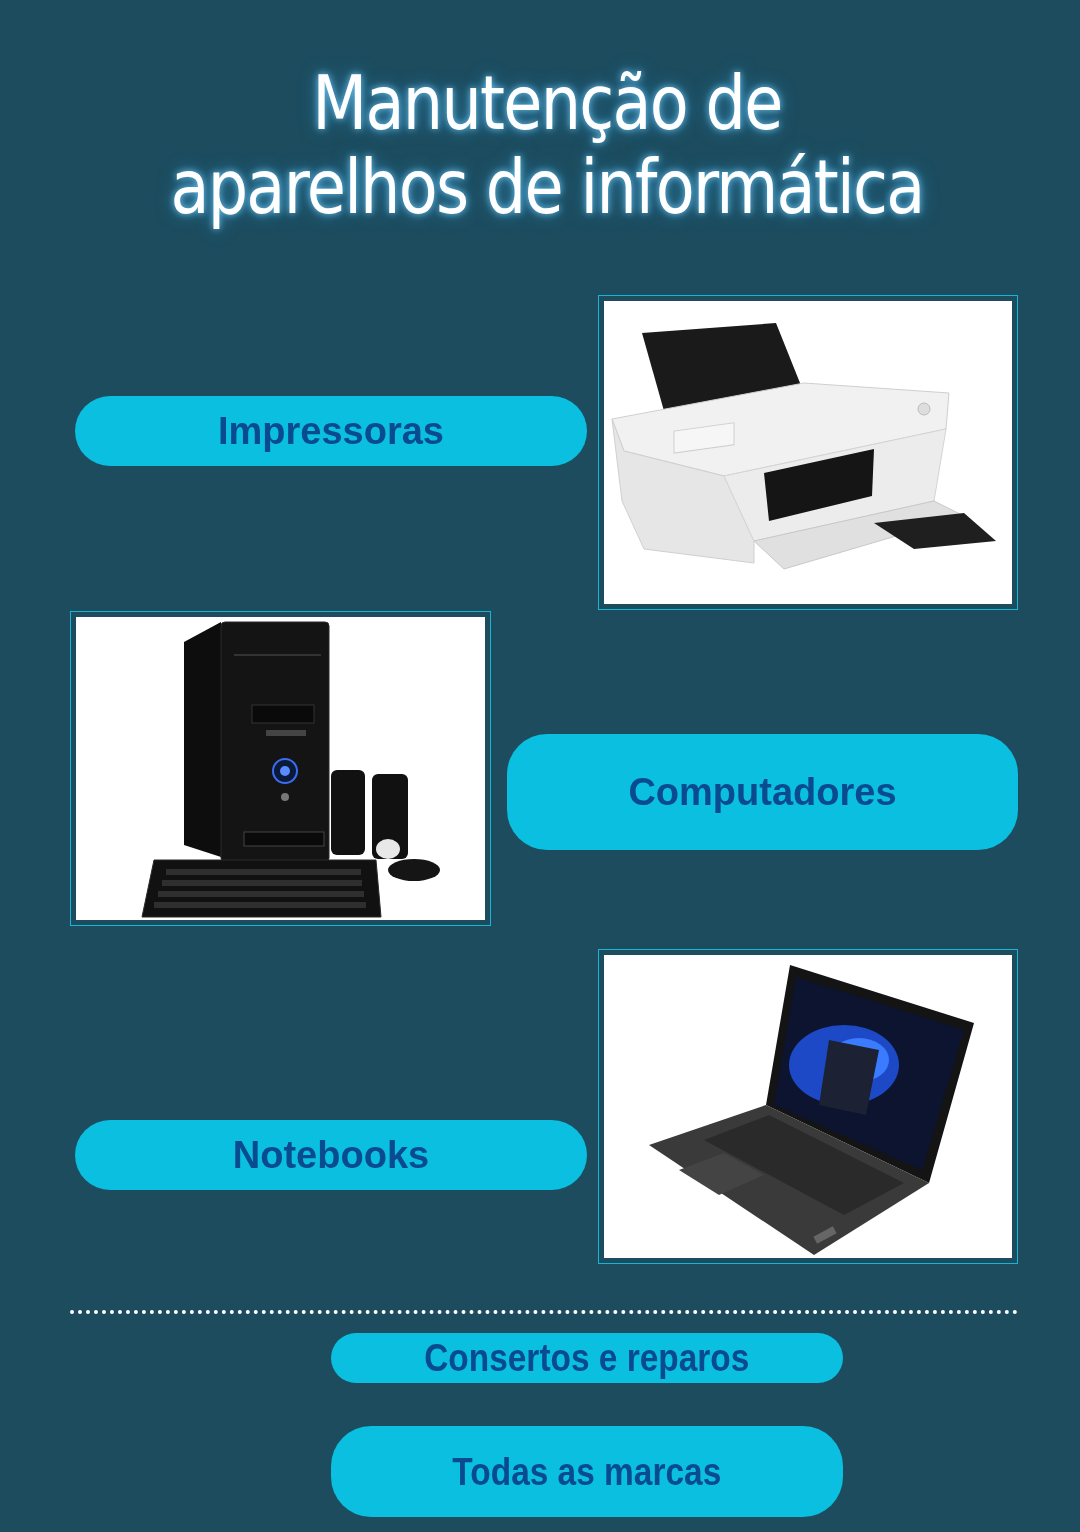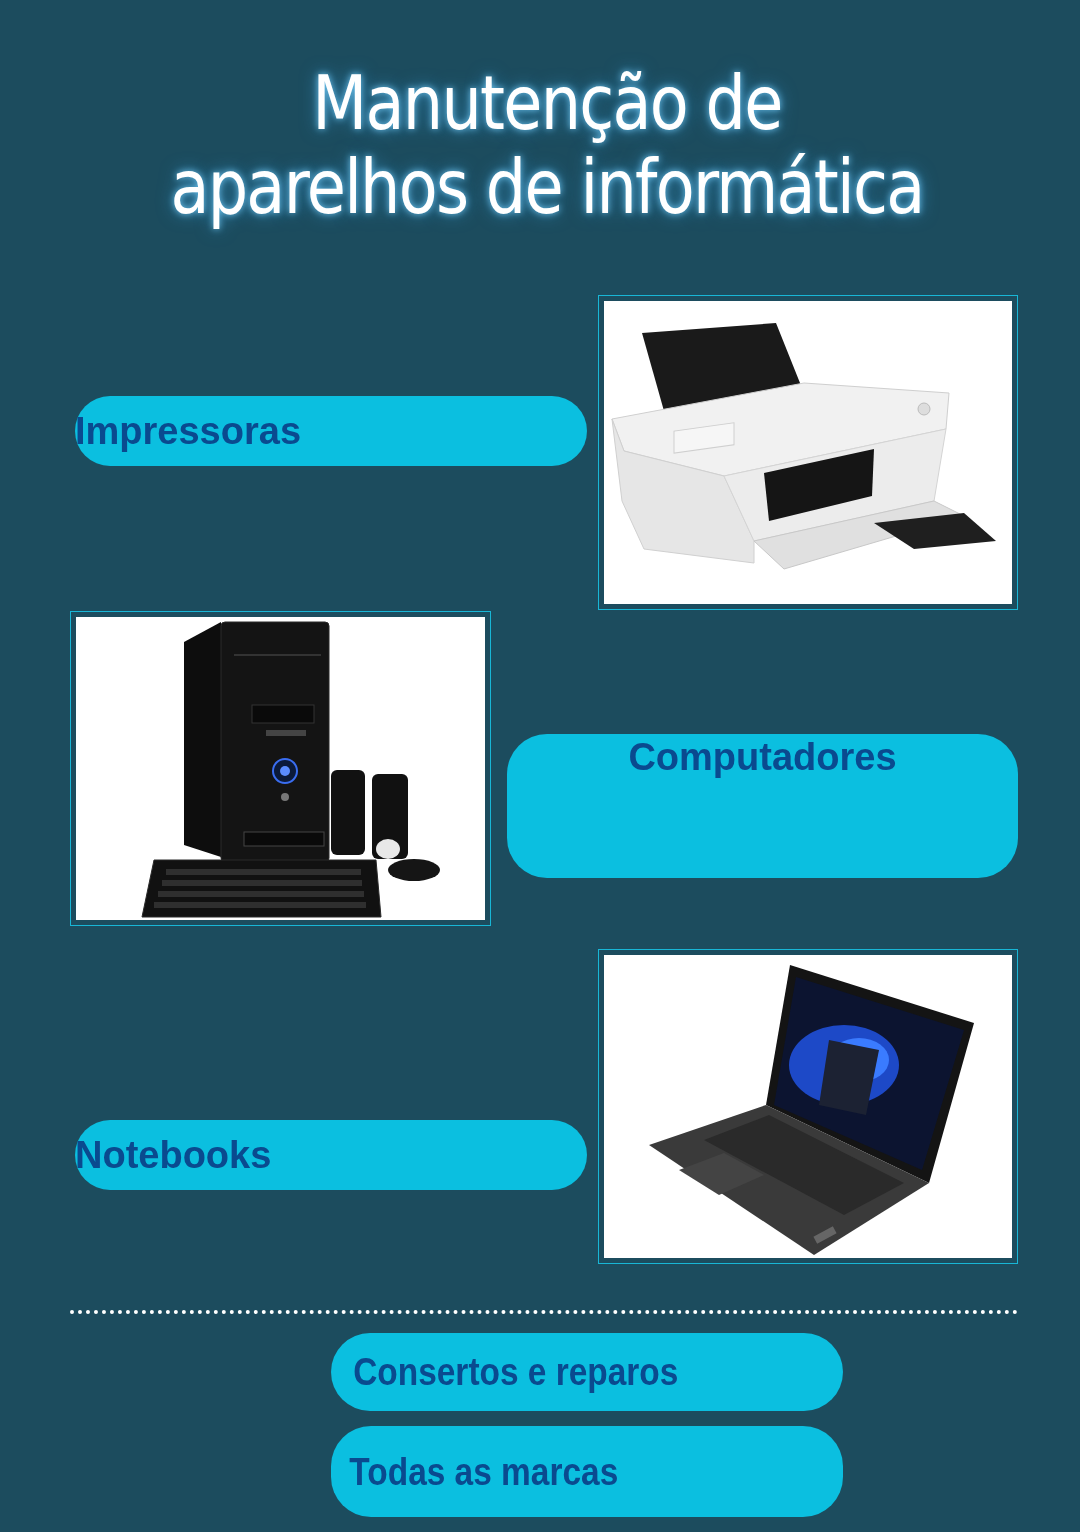--- a/index.html
+++ b/index.html
@@ -11,21 +11,21 @@
   .title {
     position:absolute; left:12px; top:40px; width:1080px; text-align:center;
     color:#ffffff; font-family:"DejaVu Sans", sans-serif;
     font-weight:normal; letter-spacing:-2px;
     text-shadow:0 0 8px rgba(120,210,255,0.9), 0 0 18px rgba(60,170,240,0.6);
   }
   .title .l1 { display:block; font-size:74px; line-height:84px; transform:scaleX(0.86); margin-left:-10px; }
   .title .l2 { display:block; font-size:74px; line-height:84px; transform:scaleX(0.86); margin-left:-10px; }
   .pill {
     position:absolute; background:#0bbfe0; border-radius:40px;
-    display:flex; align-items:center; justify-content:flex-start; text-align:center;
+    display:flex; align-items:center; justify-content:center; text-align:center;
     color:#0a4a8f; font-weight:bold; font-size:38px; line-height:46px;
   }
   .pill.narrow span { display:inline-block; transform:scaleX(0.88); }
   .frame {
     position:absolute; border:1px solid #18b6d6; padding:5px; box-sizing:border-box;
   }
   .frame .inner { width:100%; height:100%; background:#ffffff; position:relative; overflow:hidden; }
   .frame svg { width:100%; height:100%; display:block; }
   .divider {
     position:absolute; left:70px; top:1310px; width:948px; height:0;
@@ -89,21 +89,21 @@
       <polygon points="78,243 300,243 305,300 66,300" fill="#111" stroke="#2a2a2a"></polygon>
       <g fill="#2f2f2f">
         <rect x="90" y="252" width="195" height="6"></rect>
         <rect x="86" y="263" width="200" height="6"></rect>
         <rect x="82" y="274" width="206" height="6"></rect>
         <rect x="78" y="285" width="212" height="6"></rect>
       </g>
     </svg>
   </div>
 </div>
-<div class="pill" style="left:507px; top:734px; width:511px; height:144px; flex-direction:column;">
+<div class="pill" style="left:507px; top:734px; width:511px; height:116px; flex-direction:column;">
   <span>Computadores</span>
 </div>
 
 <div class="frame" style="left:598px; top:949px; width:420px; height:315px;">
   <div class="inner">
     <svg viewBox="0 0 408 303">
 
       <polygon points="186,10 370,68 325,228 162,150" fill="#141414"></polygon>
       <polygon points="192,22 360,75 318,215 170,150" fill="#0c1430"></polygon>
       <ellipse cx="240" cy="110" rx="55" ry="40" fill="#1f4fd8" opacity="0.9"></ellipse>
@@ -116,18 +116,18 @@
       <rect x="210" y="276" width="22" height="8" fill="#666" transform="rotate(-28 221 280)"></rect>
     </svg>
   </div>
 </div>
 <div class="pill" style="left:75px; top:1120px; width:512px; height:70px;">
   <span>Notebooks</span>
 </div>
 
 <div class="divider"></div>
 
-<div class="pill narrow" style="left:331px; top:1333px; width:512px; height:78px;">
+<div class="pill narrow" style="left:331px; top:1333px; width:512px; height:50px;">
   <span>Consertos e reparos</span>
 </div>
 <div class="pill narrow" style="left:331px; top:1426px; width:512px; height:91px;">
   <span>Todas as marcas</span>
 </div>
 
 </body></html>

